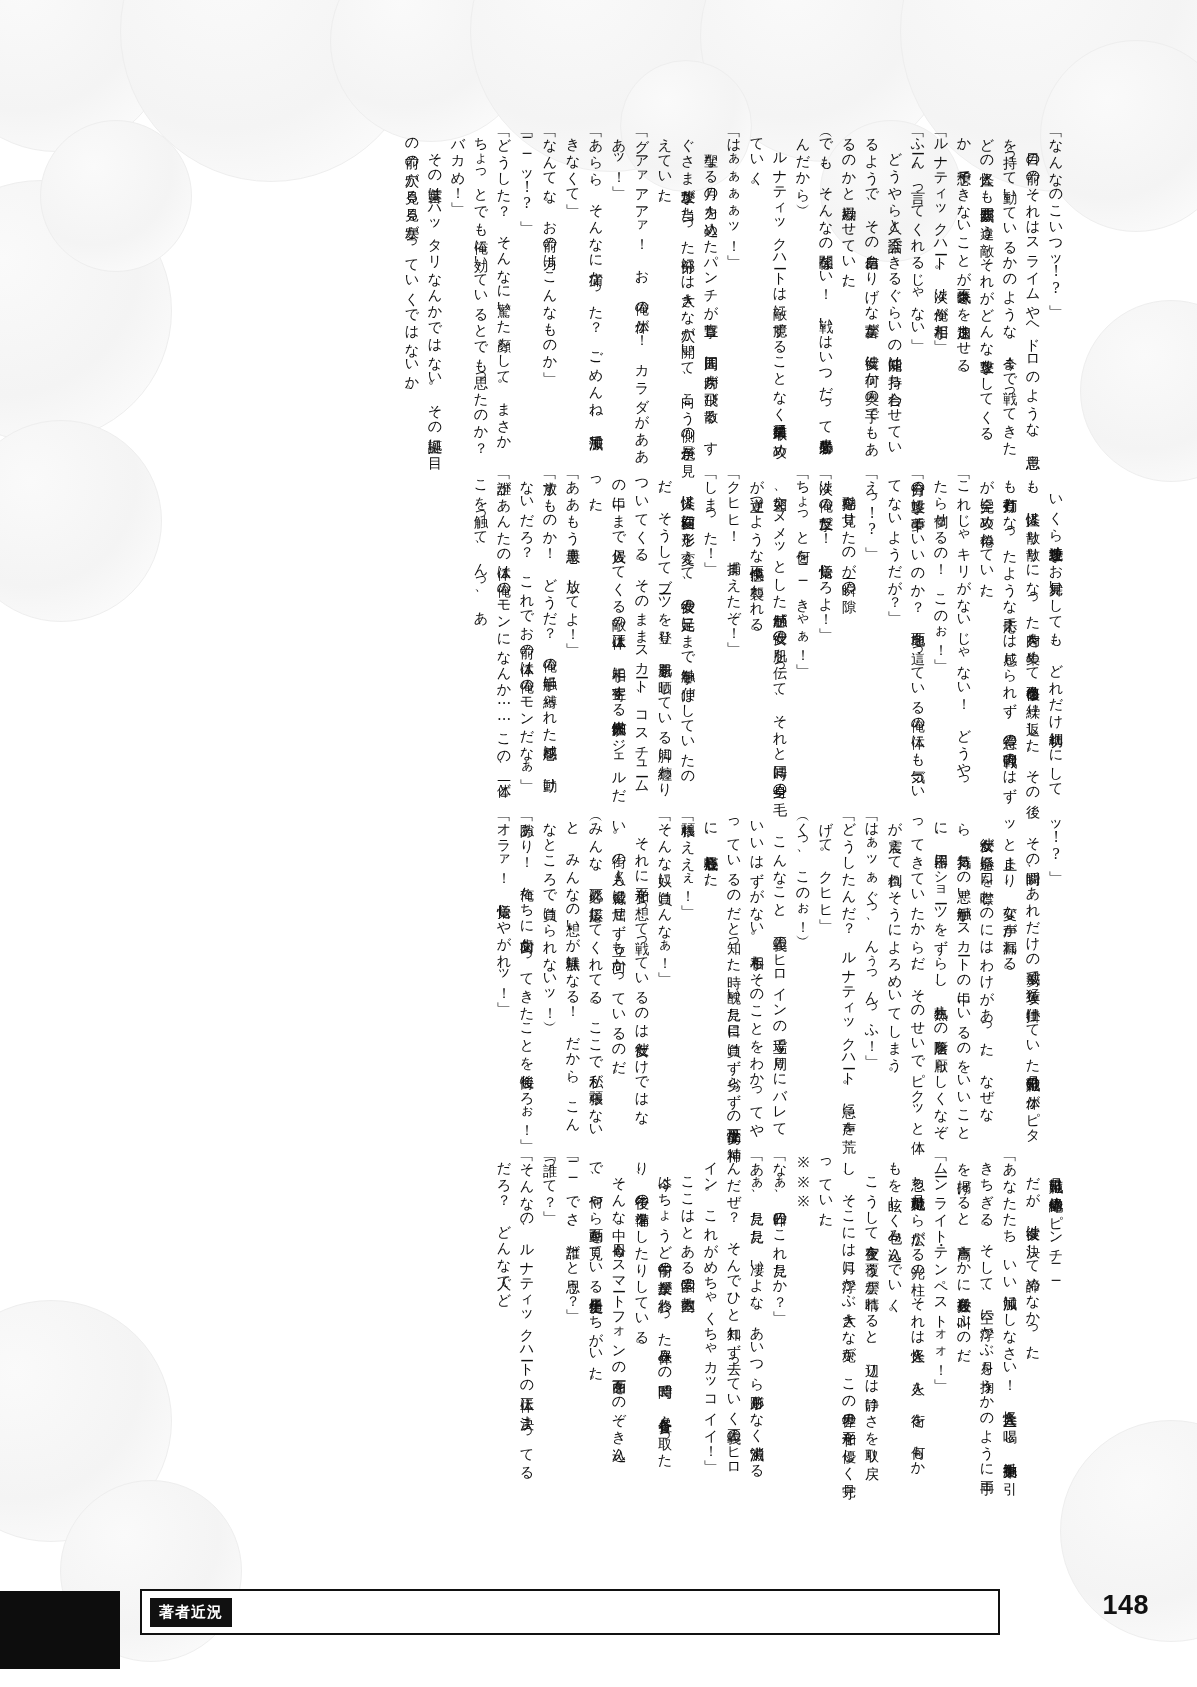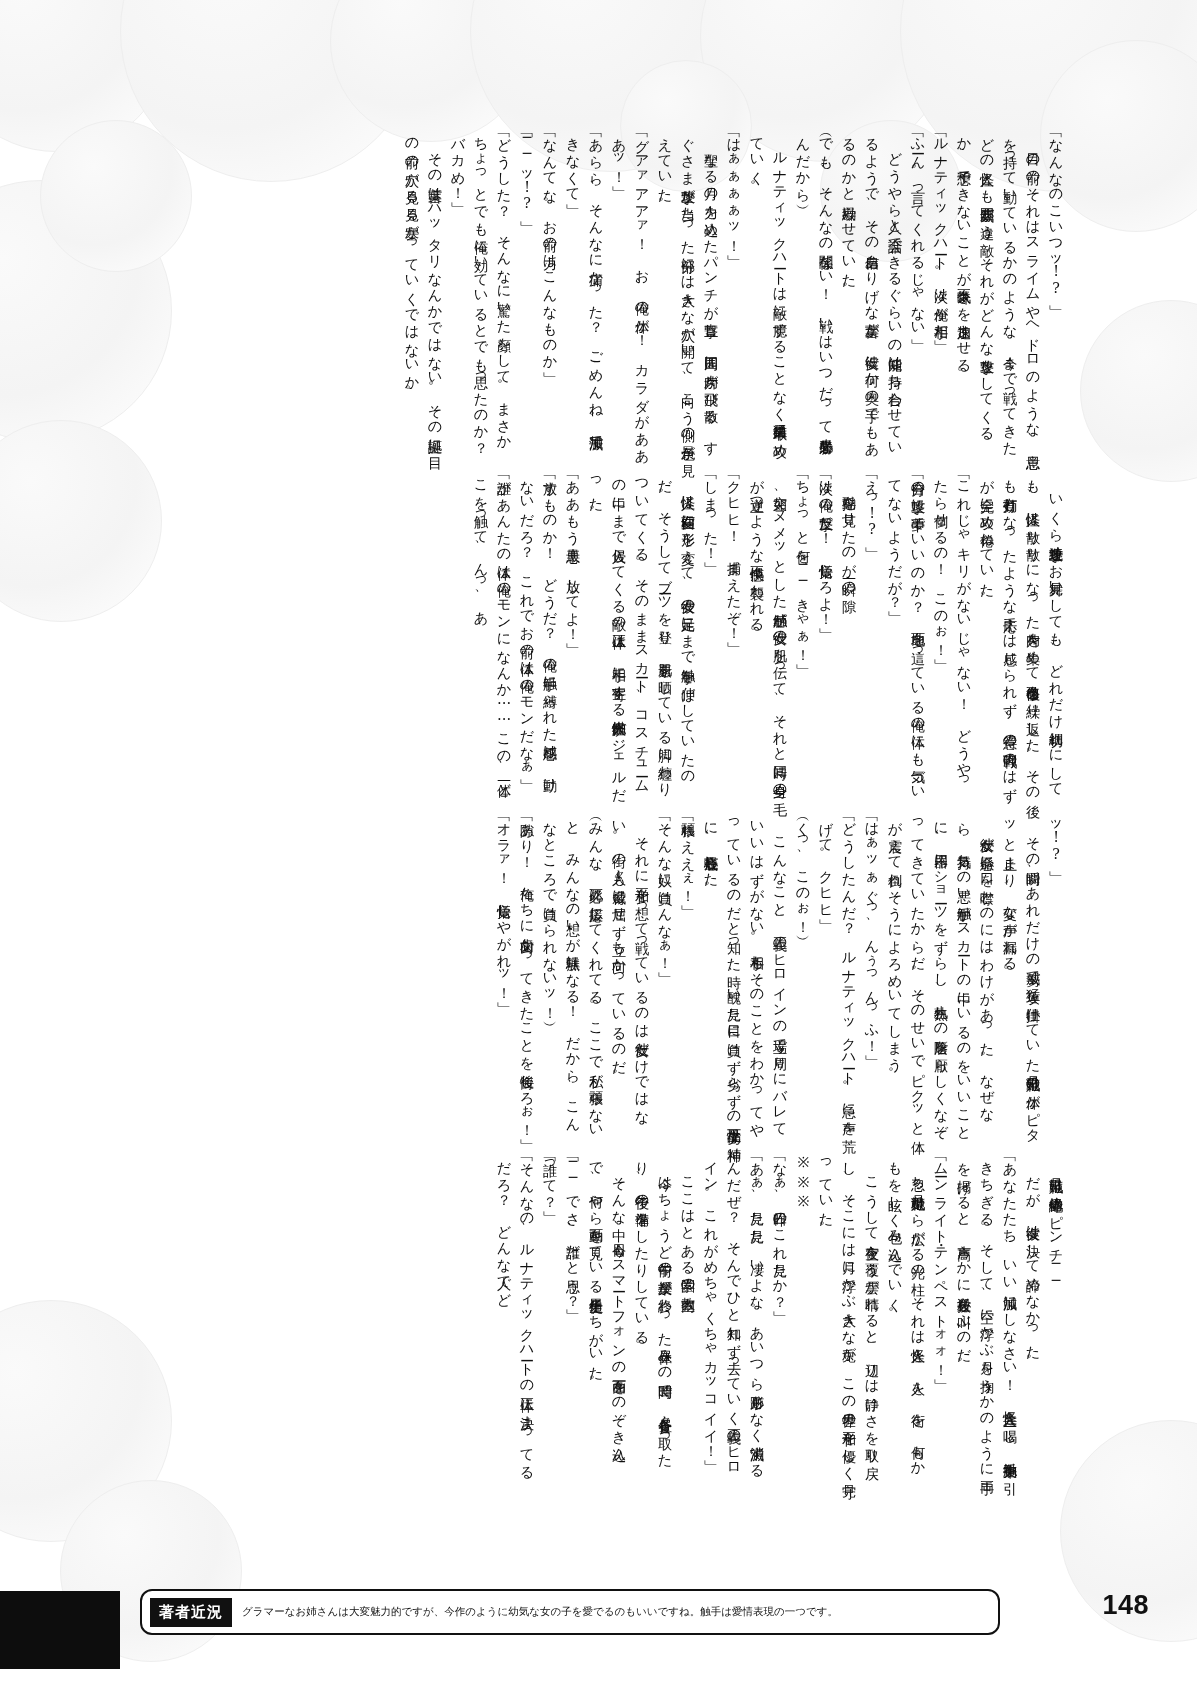--- a/index.html
+++ b/index.html
@@ -75,21 +75,21 @@
   }
 
   
   #footer-note {
     position: absolute;
     left: 140px;
     bottom: 52px;
     width: 860px;
     height: 46px;
     border: 2px solid #111111;
-    border-radius: 12px;
+    border-radius: 0;
     background: #ffffff;
     display: flex;
     align-items: center;
     z-index: 3;
     box-sizing: border-box;
   }
   #footer-label {
     background: #111111;
     color: #ffffff;
     font-family: "DejaVu Sans", "Liberation Sans", sans-serif;
@@ -222,21 +222,20 @@
 「そんなの、ルナティックハートの正体に決まってるだろ？　どんな人でど</div>
     </div>
 
   </div>
 
   <div id="edge-bar"></div>
 
   <div id="footer-note">
     <div id="footer-label">著者近況</div>
     <div id="footer-lines">
-      <div>グラマーなお姉さんは大変魅力的ですが、今作のように幼気な女の子を愛でるのもいいですね。触手は愛情表現の一つです。</div>
     </div>
   </div>
 
   <div id="page-number">148</div>
 
   <div id="bottom-bar"></div>
 
 </div>
 
 </body></html>

